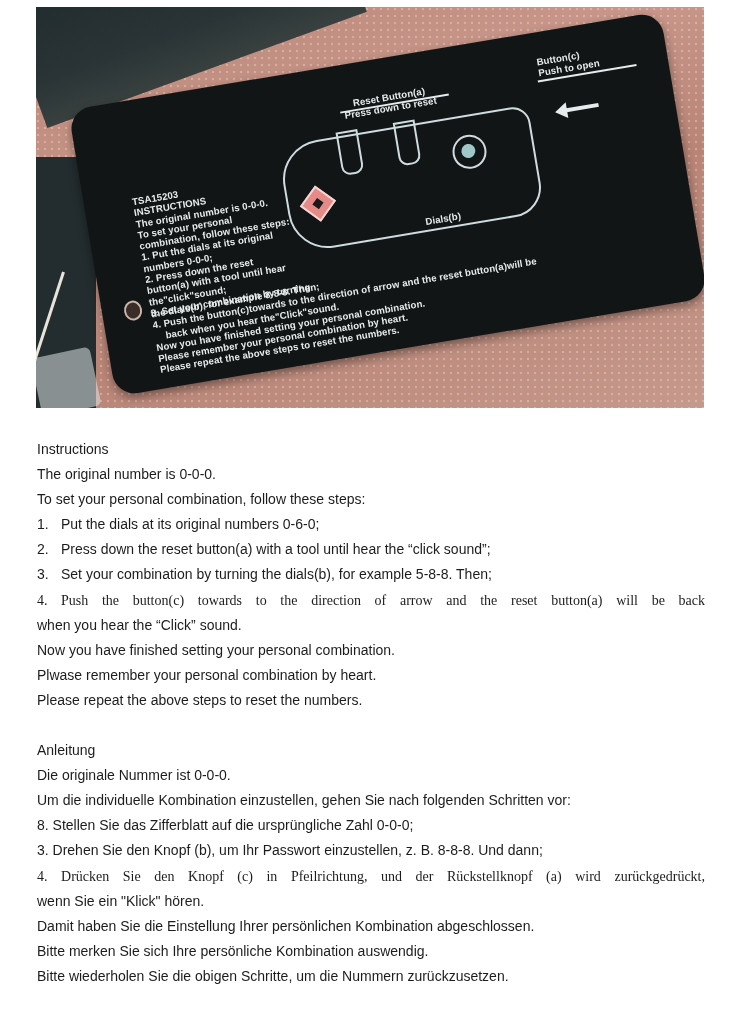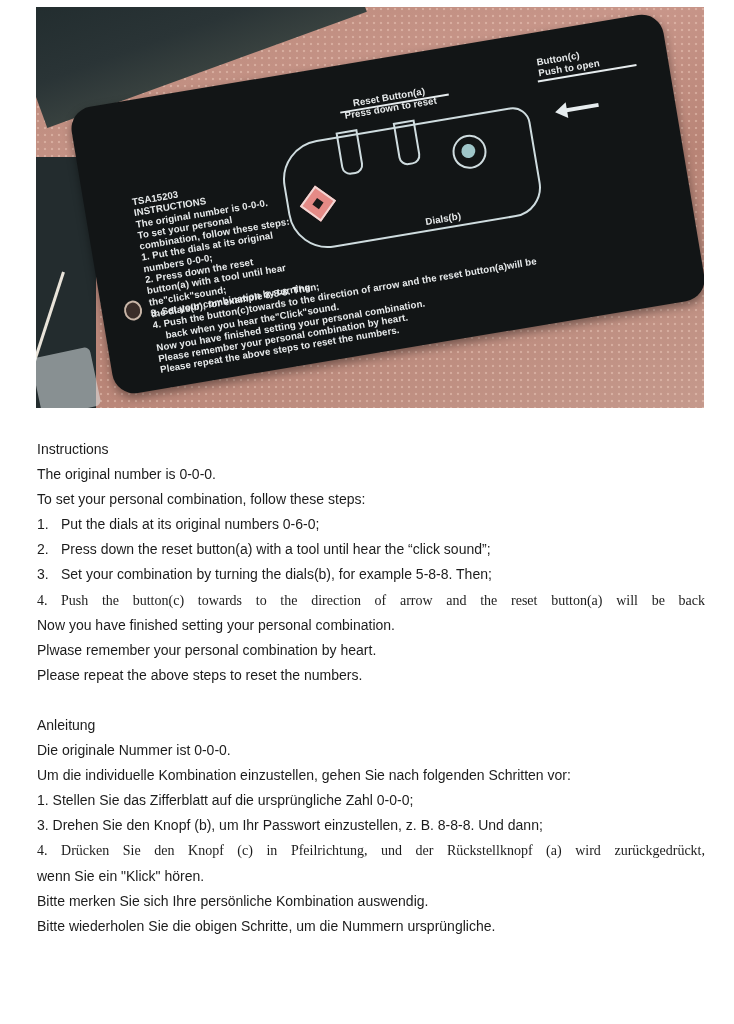--- a/index.html
+++ b/index.html
@@ -105,28 +105,30 @@
 
 <div class="doc">
 
   <div class="line">Instructions</div>
   <div class="line">The original number is 0-0-0.</div>
   <div class="line">To set your personal combination, follow these steps:</div>
   <div class="line"><span class="num">1.</span><span>Put the dials at its original numbers 0-6-0;</span></div>
   <div class="line"><span class="num">2.</span><span>Press down the reset button(a) with a tool until hear the “click sound”;</span></div>
   <div class="line"><span class="num">3.</span><span>Set your combination by turning the dials(b), for example 5-8-8. Then;</span></div>
   <div class="line justify"><span class="num">4.</span><span>Push the button(c) towards to the direction of arrow and the reset button(a) will be back</span></div>
+  <div class="line">when you hear the “Click” sound.</div>
   <div class="line">Now you have finished setting your personal combination.</div>
   <div class="line">Plwase remember your personal combination by heart.</div>
   <div class="line">Please repeat the above steps to reset the numbers.</div>
 
   <div class="gap"></div>
 
   <div class="line">Anleitung</div>
   <div class="line">Die originale Nummer ist 0-0-0.</div>
   <div class="line">Um die individuelle Kombination einzustellen, gehen Sie nach folgenden Schritten vor:</div>
-  <div class="line">1. Stellen Sie das Zifferblatt auf die ursprüngliche Zahl 0-0-0;</div>
+  <div class="line">8. Stellen Sie das Zifferblatt auf die ursprüngliche Zahl 0-0-0;</div>
   <div class="line">3. Drehen Sie den Knopf (b), um Ihr Passwort einzustellen, z. B. 8-8-8. Und dann;</div>
   <div class="line justify">4. Drücken Sie den Knopf (c) in Pfeilrichtung, und der Rückstellknopf (a) wird zurückgedrückt,</div>
   <div class="line">wenn Sie ein "Klick" hören.</div>
+  <div class="line">Damit haben Sie die Einstellung Ihrer persönlichen Kombination abgeschlossen.</div>
   <div class="line">Bitte merken Sie sich Ihre persönliche Kombination auswendig.</div>
-  <div class="line">Bitte wiederholen Sie die obigen Schritte, um die Nummern ursprüngliche.</div>
+  <div class="line">Bitte wiederholen Sie die obigen Schritte, um die Nummern zurückzusetzen.</div>
 </div>
 
 </body></html>

